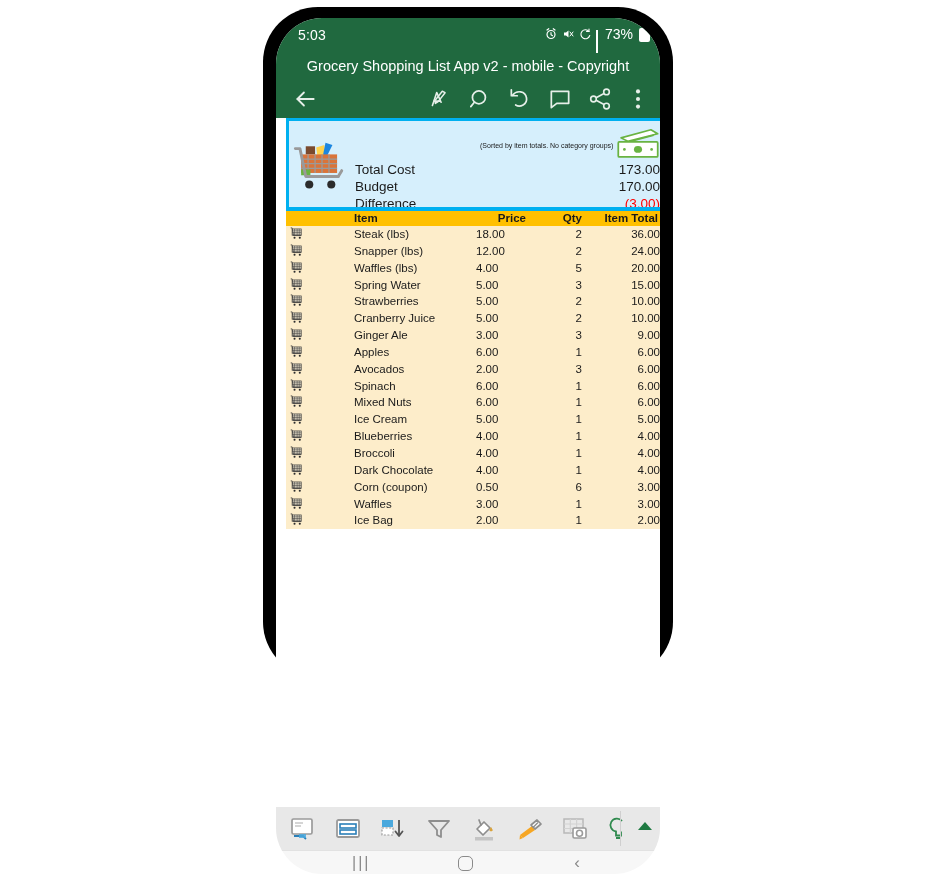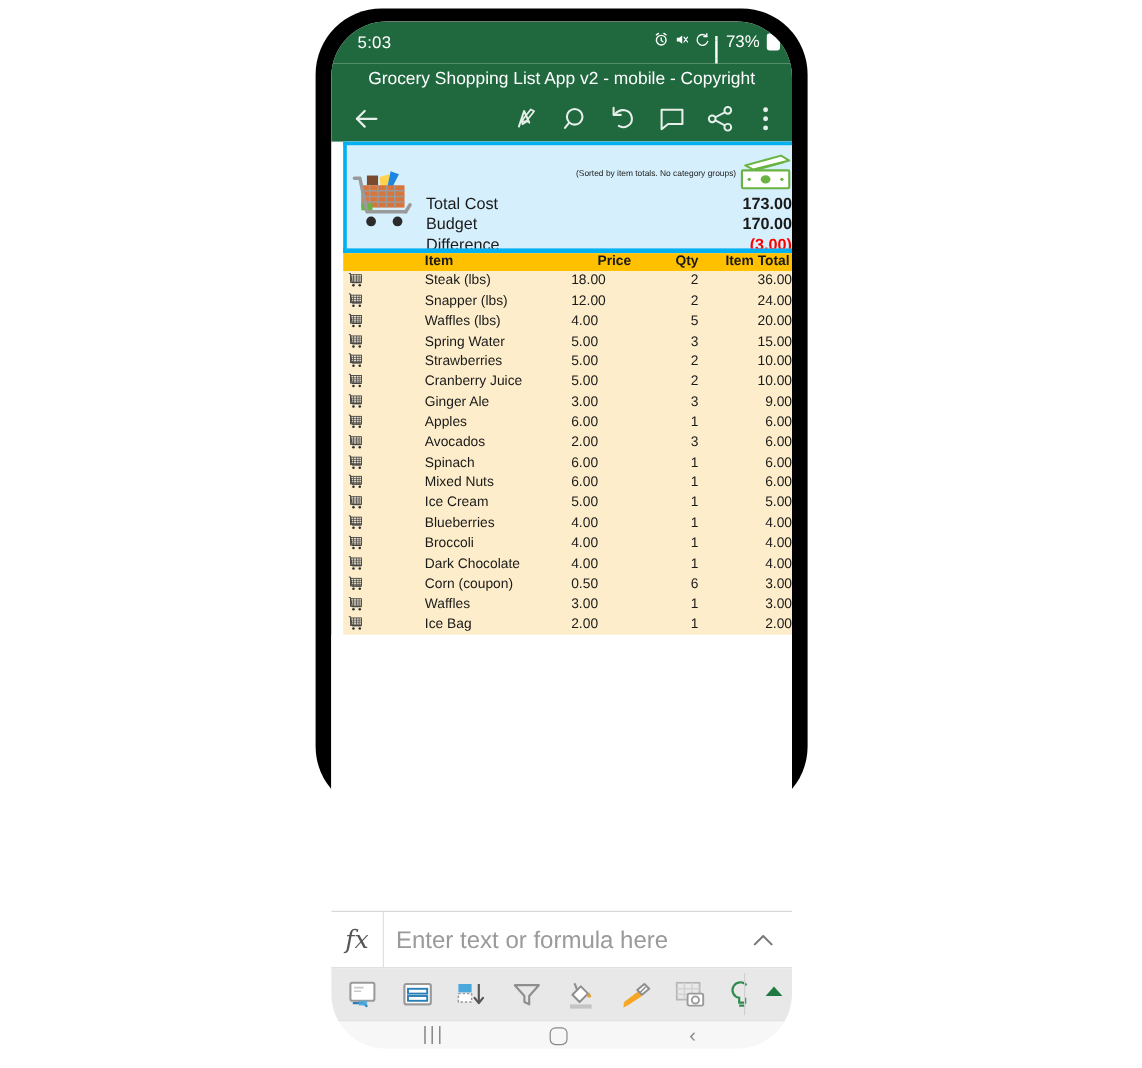--- a/index.html
+++ b/index.html
@@ -105,21 +105,21 @@
     font-size: 7px; color: #1a1a1a;
     font-family: "Liberation Sans", sans-serif;
     white-space: nowrap;
   }
   .summary-row {
     position: absolute; left: 66px;
     width: 305px; height: 17px;
     font-size: 13.5px; color: #1a1a1a;
   }
   .summary-row .lbl { position: absolute; left: 0; top: 0; }
-  .summary-row .val { position: absolute; right: 0; top: 0; text-align: left; font-weight: bold; }
+  .summary-row .val { position: absolute; right: 0; top: 0; text-align: left; }
   #row-total  { top: 41px; }
   #row-budget { top: 58px; }
   #row-diff   { top: 75px; }
   #row-diff .val { color: #ff0000; }
 
   
   #table-wrap {
     position: absolute; left: 10px; top: 193px;
     width: 384px; height: 318px;
   }
@@ -612,29 +612,20 @@
             <span class="c-item">Ice Bag</span>
             <span class="c-price">2.00</span>
             <span class="c-qty">1</span>
             <span class="c-total">2.00</span>
           </div>
         </div>
     </div>
 
     <div id="grid-blank"></div>
 
-    <div id="formula-bar">
-      <div id="fx-btn">fx</div>
-      <div id="formula-input">Enter text or formula here</div>
-      <div id="formula-expand">
-        <svg viewBox="0 0 24 24" fill="none" stroke="#777" stroke-width="1.7" stroke-linecap="round" stroke-linejoin="round">
-          <path d="M5 15l7-7 7 7"></path>
-        </svg>
-      </div>
-    </div>
 
     <div id="bottom-toolbar">
       <div class="bt-icon" style="left:13px">
         <svg viewBox="0 0 28 28">
           <rect x="3" y="4" width="20" height="15" rx="1.5" fill="#fff" stroke="#9a9a9a" stroke-width="1.7"></rect>
           <path d="M6 8h8M6 11h6" stroke="#c8c8c8" stroke-width="1.3"></path>
           <path d="M5 21h9l3 3" stroke="#2a7fb8" stroke-width="1.8" fill="none"></path>
           <path d="M10 19h7v4h-7z" fill="#4aa8dd" opacity=".85"></path>
         </svg>
       </div>

